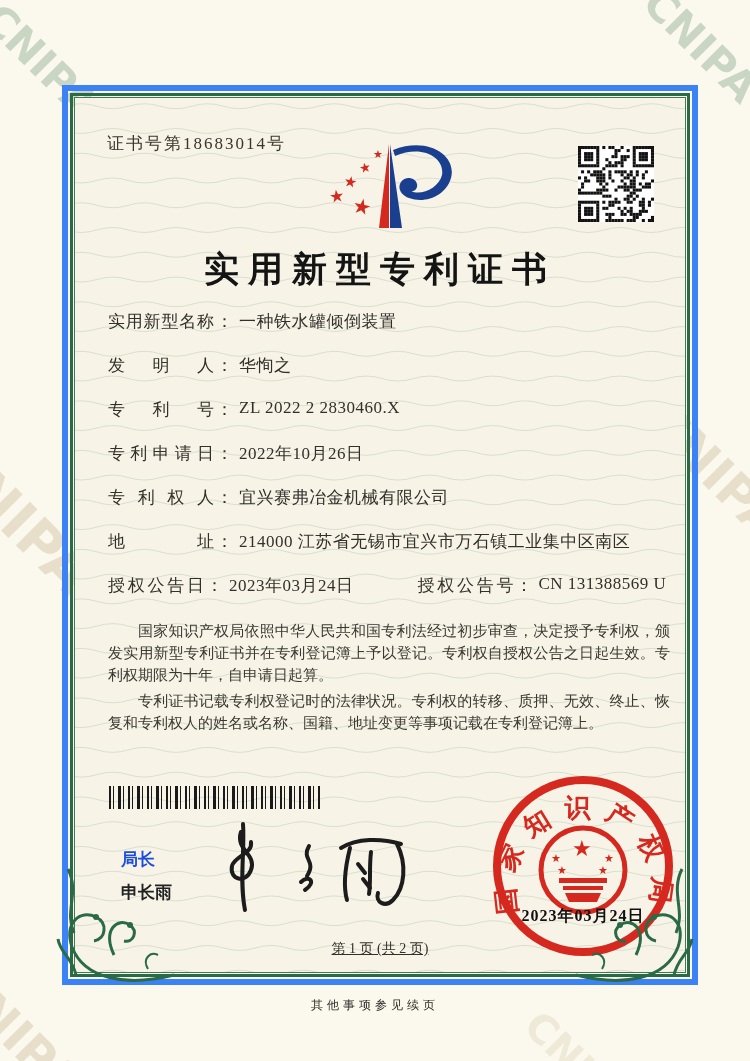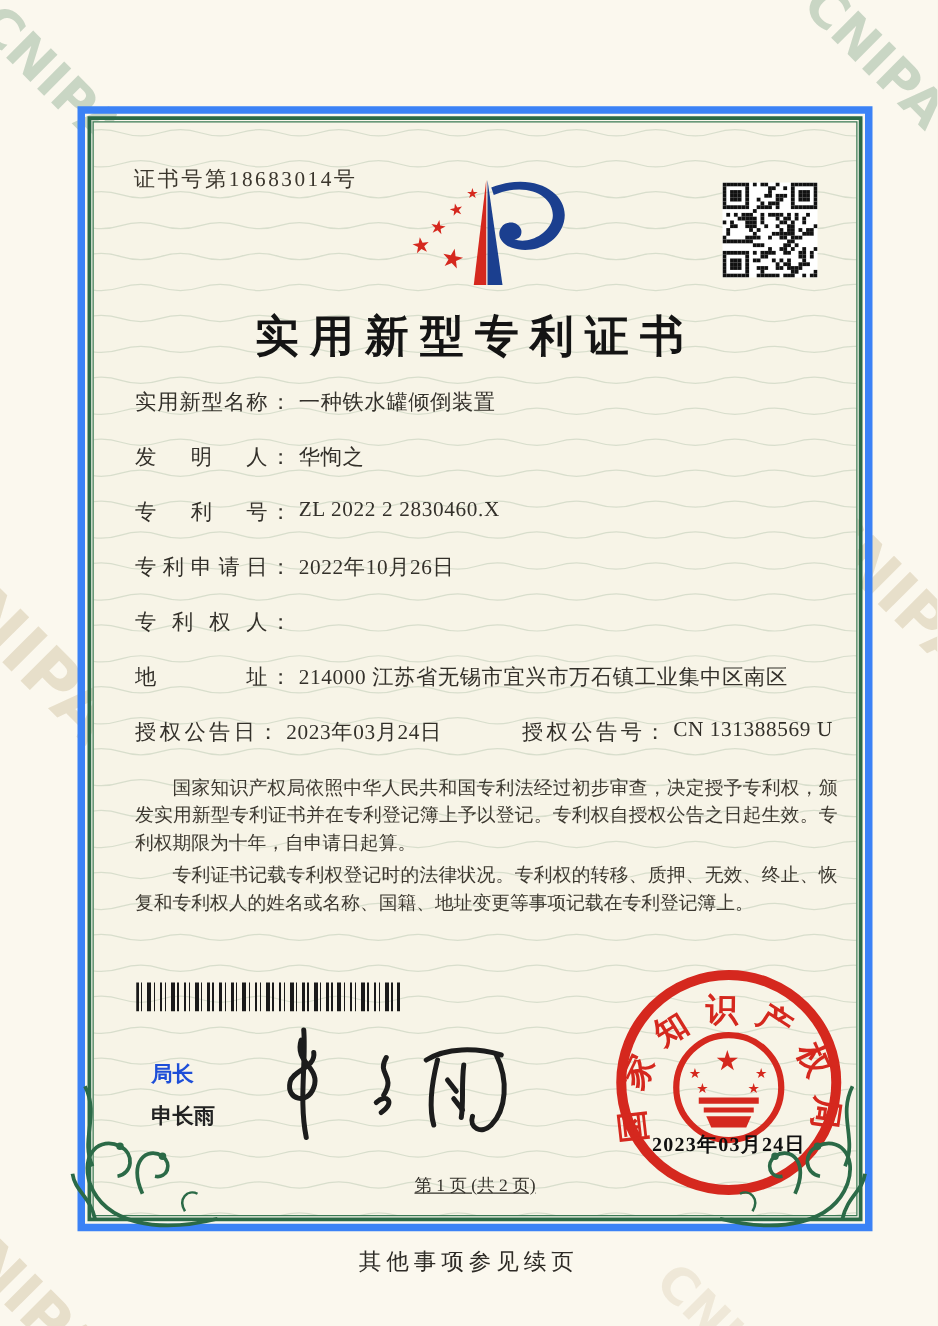--- a/index.html
+++ b/index.html
@@ -53,21 +53,21 @@
       font-family:"Liberation Sans","DejaVu Sans",sans-serif;color:#222;}
   .sig-hand{position:absolute;left:130px;top:718px;width:230px;height:100px;}
   
   .seal{position:absolute;left:412px;top:672px;width:192px;height:192px;}
   .seal-date{position:absolute;left:412px;top:808px;width:192px;text-align:center;
       font-size:16px;font-weight:bold;color:#101010;letter-spacing:1px;}
   
   .page-footer{position:absolute;left:0;bottom:14px;width:100%;text-align:center;
       font-size:14px;color:#33302a;text-decoration:underline;}
   .continuation{position:absolute;left:0;top:997px;width:100%;text-align:center;
-      font-size:18px;letter-spacing:4px;color:#2e2b26;}
+      font-size:12px;letter-spacing:4px;color:#2e2b26;}
   .corner{position:absolute;width:132px;height:132px;pointer-events:none;}
   .corner.bl{left:50px;bottom:72px;}
   .corner.br{right:50px;bottom:72px;transform:scaleX(-1);}
 </style>
 </head>
 <body>
 
 <div class="sheet">
 
   <div class="wm green" style="left:8px;top:-6px;font-size:42px;">CNIPA</div>
@@ -432,20 +432,21 @@
                 <span class="fvalue">ZL 2022 2 2830460.X</span>
           </div>
           <div class="row">
             <span class="flabel">专利申请日</span>
                 <span class="fcolon">：</span>
                 <span class="fvalue">2022年10月26日</span>
           </div>
           <div class="row">
             <span class="flabel">专利权人</span>
                 <span class="fcolon">：</span>
+                <span class="fvalue">宜兴赛弗冶金机械有限公司</span>
           </div>
           <div class="row">
             <span class="flabel">地址</span>
                 <span class="fcolon">：</span>
                 <span class="fvalue">214000 江苏省无锡市宜兴市万石镇工业集中区南区</span>
           </div>
           <div class="row">
             <span class="flabel small">授权公告日</span>
                 <span class="fcolon">：</span>
                 <span class="fvalue">2023年03月24日</span>

